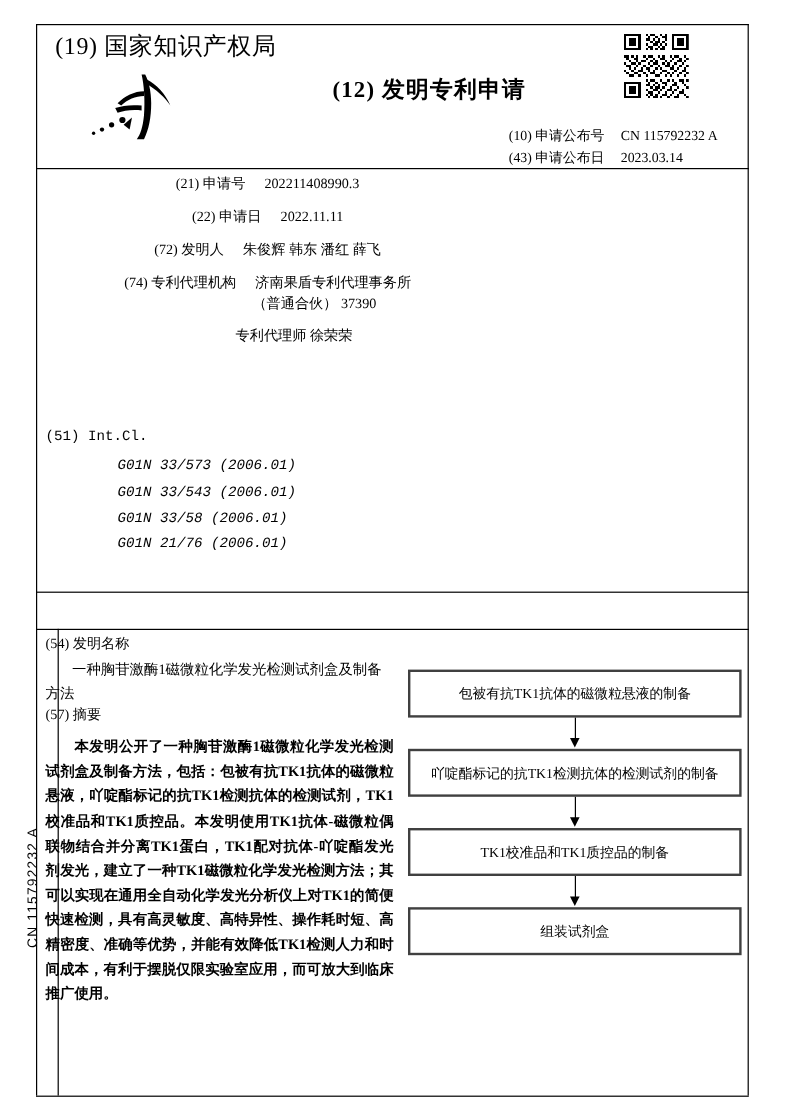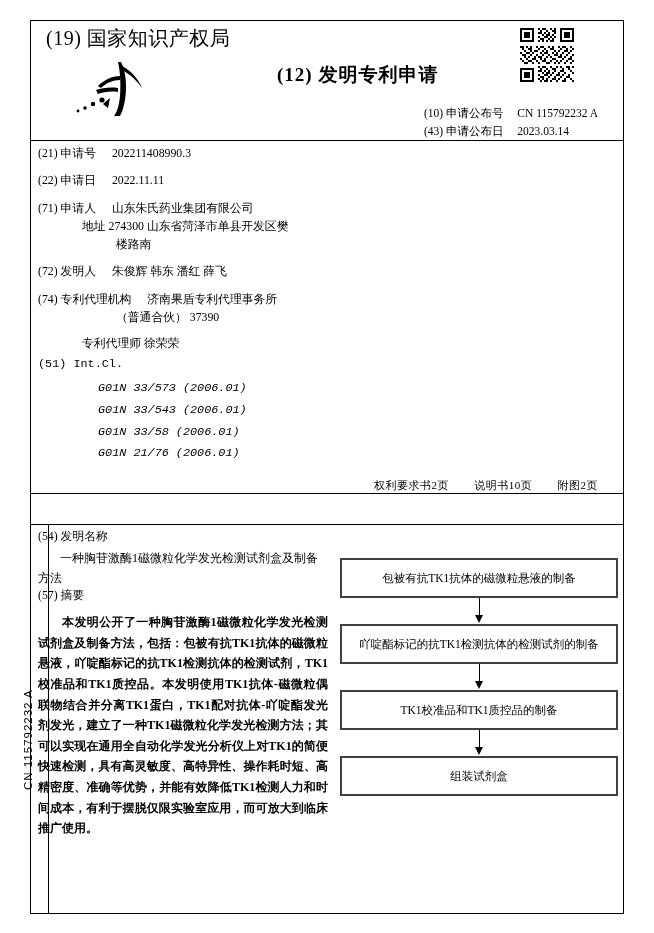--- a/index.html
+++ b/index.html
@@ -115,20 +115,21 @@
   }
 
   
   .bib {
     position: absolute;
     left: 38px;
     top: 144px;
     width: 370px;
     font-size: 11.8px;
     line-height: 1.55;
+    text-align: center;
   }
   .bib .row { margin-bottom: 9px; }
   .bib .indent1 { padding-left: 44px; }
   .bib .indent2 { padding-left: 78px; }
   .bib .code { display:inline-block; }
   .bib .gap { display:inline-block; width:10px; }
 
   .ipc-head {
     position: absolute;
     left: 38px; top: 357px;
@@ -469,30 +470,20 @@
       <span>202211408990.3</span>
     </div>
 
     <div class="row">
       <span class="code">(22)</span>
       <span>申请日</span>
       <span class="gap"></span>
       <span>2022.11.11</span>
     </div>
 
-    <div class="row">
-      <div>
-        <span class="code">(71)</span>
-        <span>申请人</span>
-        <span class="gap"></span>
-        <span>山东朱氏药业集团有限公司</span>
-      </div>
-      <div class="indent1">地址  274300 山东省菏泽市单县开发区樊</div>
-      <div class="indent2">楼路南</div>
-    </div>
 
     <div class="row">
       <span class="code">(72)</span>
       <span>发明人</span>
       <span class="gap"></span>
       <span>朱俊辉   韩东   潘红   薛飞</span>
     </div>
 
     <div class="row">
       <div>
@@ -511,25 +502,20 @@
     <span>(51)</span>
     <span>Int.Cl.</span>
   </div>
   <div class="ipc-list">
     <div>G01N 33/573 (2006.01)</div>
     <div>G01N 33/543 (2006.01)</div>
     <div>G01N 33/58 (2006.01)</div>
     <div>G01N 21/76 (2006.01)</div>
   </div>
 
-  <div class="counts">
-    <span>权利要求书2页</span>
-    <span>说明书10页</span>
-    <span>附图2页</span>
-  </div>
 
   <div class="t54">
     <span>(54)</span>
     <span>发明名称</span>
   </div>
   <div class="t54-text">一种胸苷激酶1磁微粒化学发光检测试剂盒及制备方法</div>
 
   <div class="t57">
     <span>(57)</span>
     <span>摘要</span>

